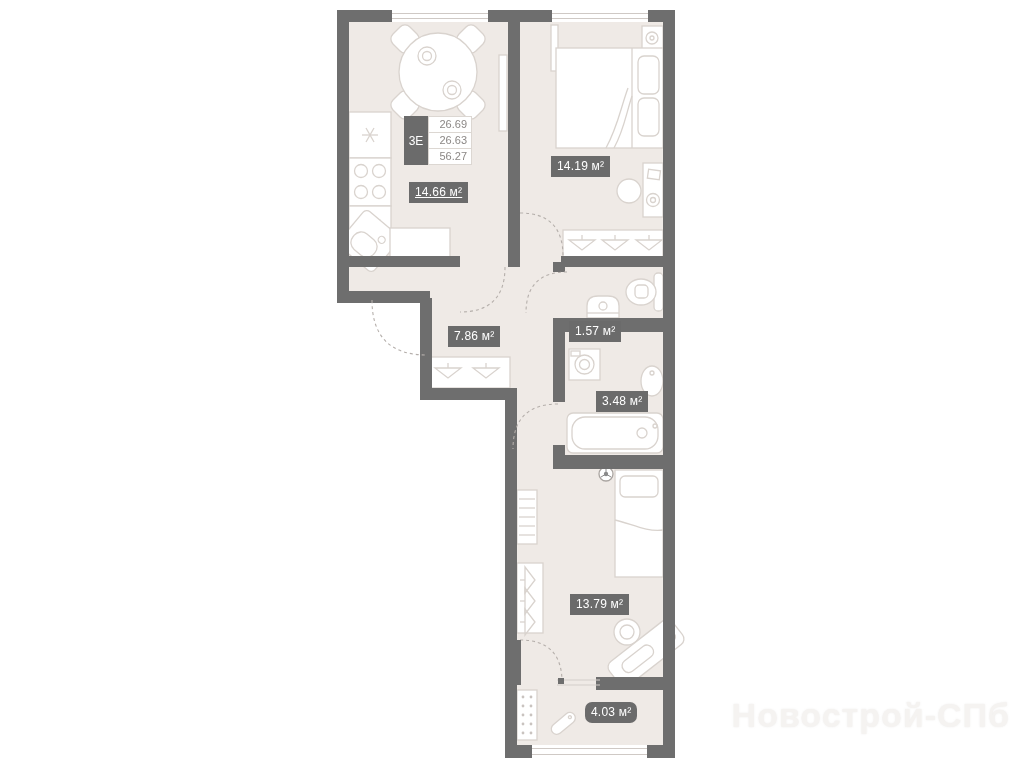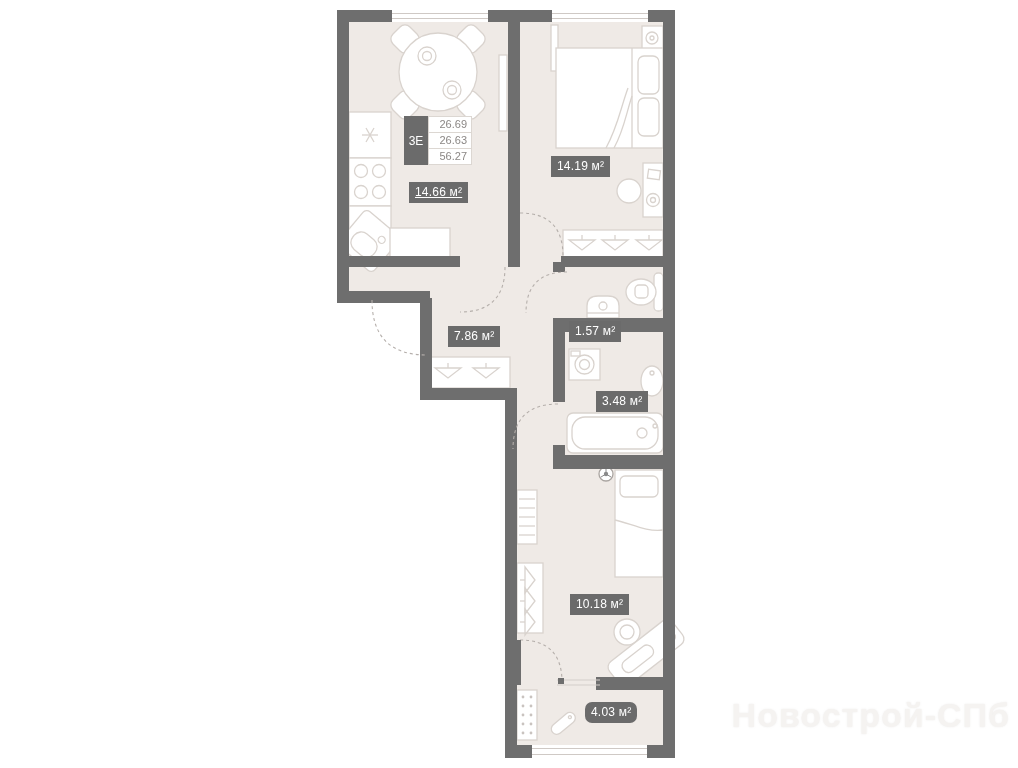--- a/index.html
+++ b/index.html
@@ -245,21 +245,21 @@
     <rect x="515" y="680" width="6" height="5"></rect>
     <rect x="558" y="678" width="6" height="6"></rect>
   </g>
 </svg>
 
   <div class="plan-label" style="left:409px;top:182px;text-decoration:underline;">14.66 м²</div>
   <div class="plan-label" style="left:551px;top:156px;">14.19 м²</div>
   <div class="plan-label" style="left:569px;top:273px;margin-top:48px;">1.57 м²</div>
   <div class="plan-label" style="left:448px;top:326px;">7.86 м²</div>
   <div class="plan-label" style="left:587px;top:391px;margin-left:9px;">3.48 м²</div>
-  <div class="plan-label" style="left:570px;top:594px;">10.18 м²</div>
+  <div class="plan-label" style="left:570px;top:594px;">13.79 м²</div>
   <div class="plan-label" style="left:585px;top:702px;border-radius:7px;">4.03 м²</div>
 
   <div class="unit-card">
     <div class="unit-type">3Е</div>
     <div class="unit-values">
       <div>26.69</div>
       <div>26.63</div>
       <div>56.27</div>
     </div>
   </div>

